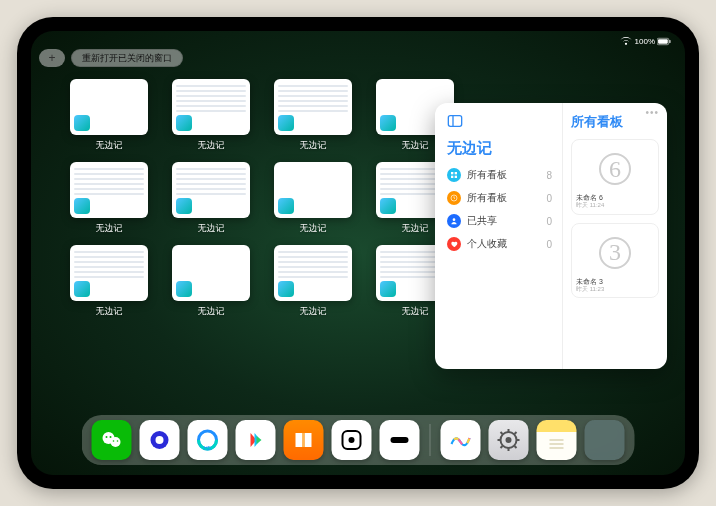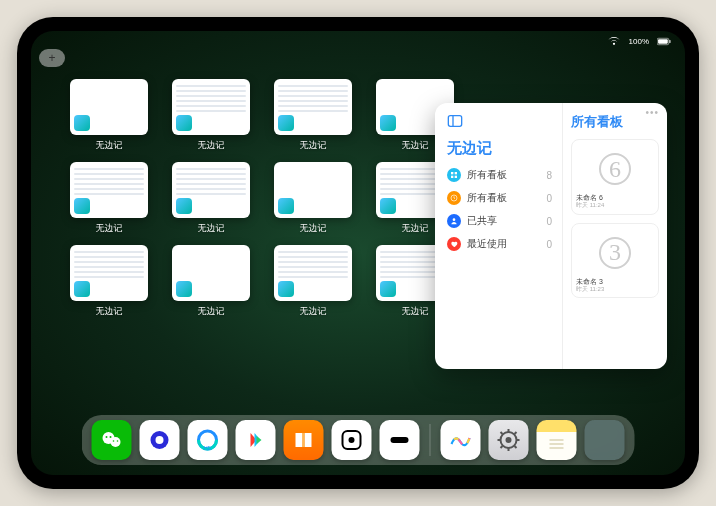--- a/index.html
+++ b/index.html
@@ -19,21 +19,21 @@
   }
   .screen {
     width: 100%; height: 100%;
     border-radius: 22px;
     background: radial-gradient(ellipse at center, #1a4a2e 0%, #0d2818 50%, #051408 100%);
     position: relative;
     overflow: hidden;
   }
   .statusbar {
     position: absolute; top: 6px; right: 14px;
-    display:flex; gap:8px; align-items:center;
+    display:flex; gap:2px; align-items:center;
     font-size: 8px; color: #fff;
   }
   .statusbar svg { width: 14px; height: 9px; }
   .topbar {
     position: absolute; top: 18px; left: 8px;
     display:flex; gap:6px; align-items:center;
   }
   .plus-btn {
     width: 26px; height: 18px; border-radius: 10px;
     background: rgba(200,200,200,0.55);
@@ -133,20 +133,21 @@
       <span>100%</span>
       <svg viewBox="0 0 26 12">
           <rect x="0" y="0" width="22" height="12" rx="3" fill="none" stroke="#fff" stroke-width="1"></rect>
           <rect x="2" y="2" width="18" height="8" rx="1.5" fill="#fff"></rect>
           <rect x="23" y="3" width="2" height="6" rx="1" fill="#fff"></rect>
         </svg>
     </div>
 
     <div class="topbar">
       <div class="plus-btn">+</div>
+      <div class="reopen">重新打开已关闭的窗口</div>
     </div>
 
     <div class="grid" id="wingrid">
         <div class="win-tile">
           <div class="thumb blank"></div>
           <div class="tile-label">无边记</div>
         </div>
         <div class="win-tile">
           <div class="thumb cal">
             <div class="calrows">
@@ -305,21 +306,21 @@
               </span>
     <span>已共享</span>
     <span class="count">0</span>
             </div>
             <div class="menu-row">
               <span class="mi c-red">
                 <svg viewBox="0 0 24 24">
                   <path d="M12 21s-8-5-8-11a5 5 0 019-3 5 5 0 019 3c0 6-8 11-8 11z"></path>
                 </svg>
               </span>
-    <span>最近使用</span>
+    <span>个人收藏</span>
     <span class="count">0</span>
             </div>
           </div>
       </div>
       <div class="panel-right">
         <div class="pr-title">所有看板</div>
         <div id="boards">
             <div class="board">
               <div class="sketch">
                 <span>6</span>

